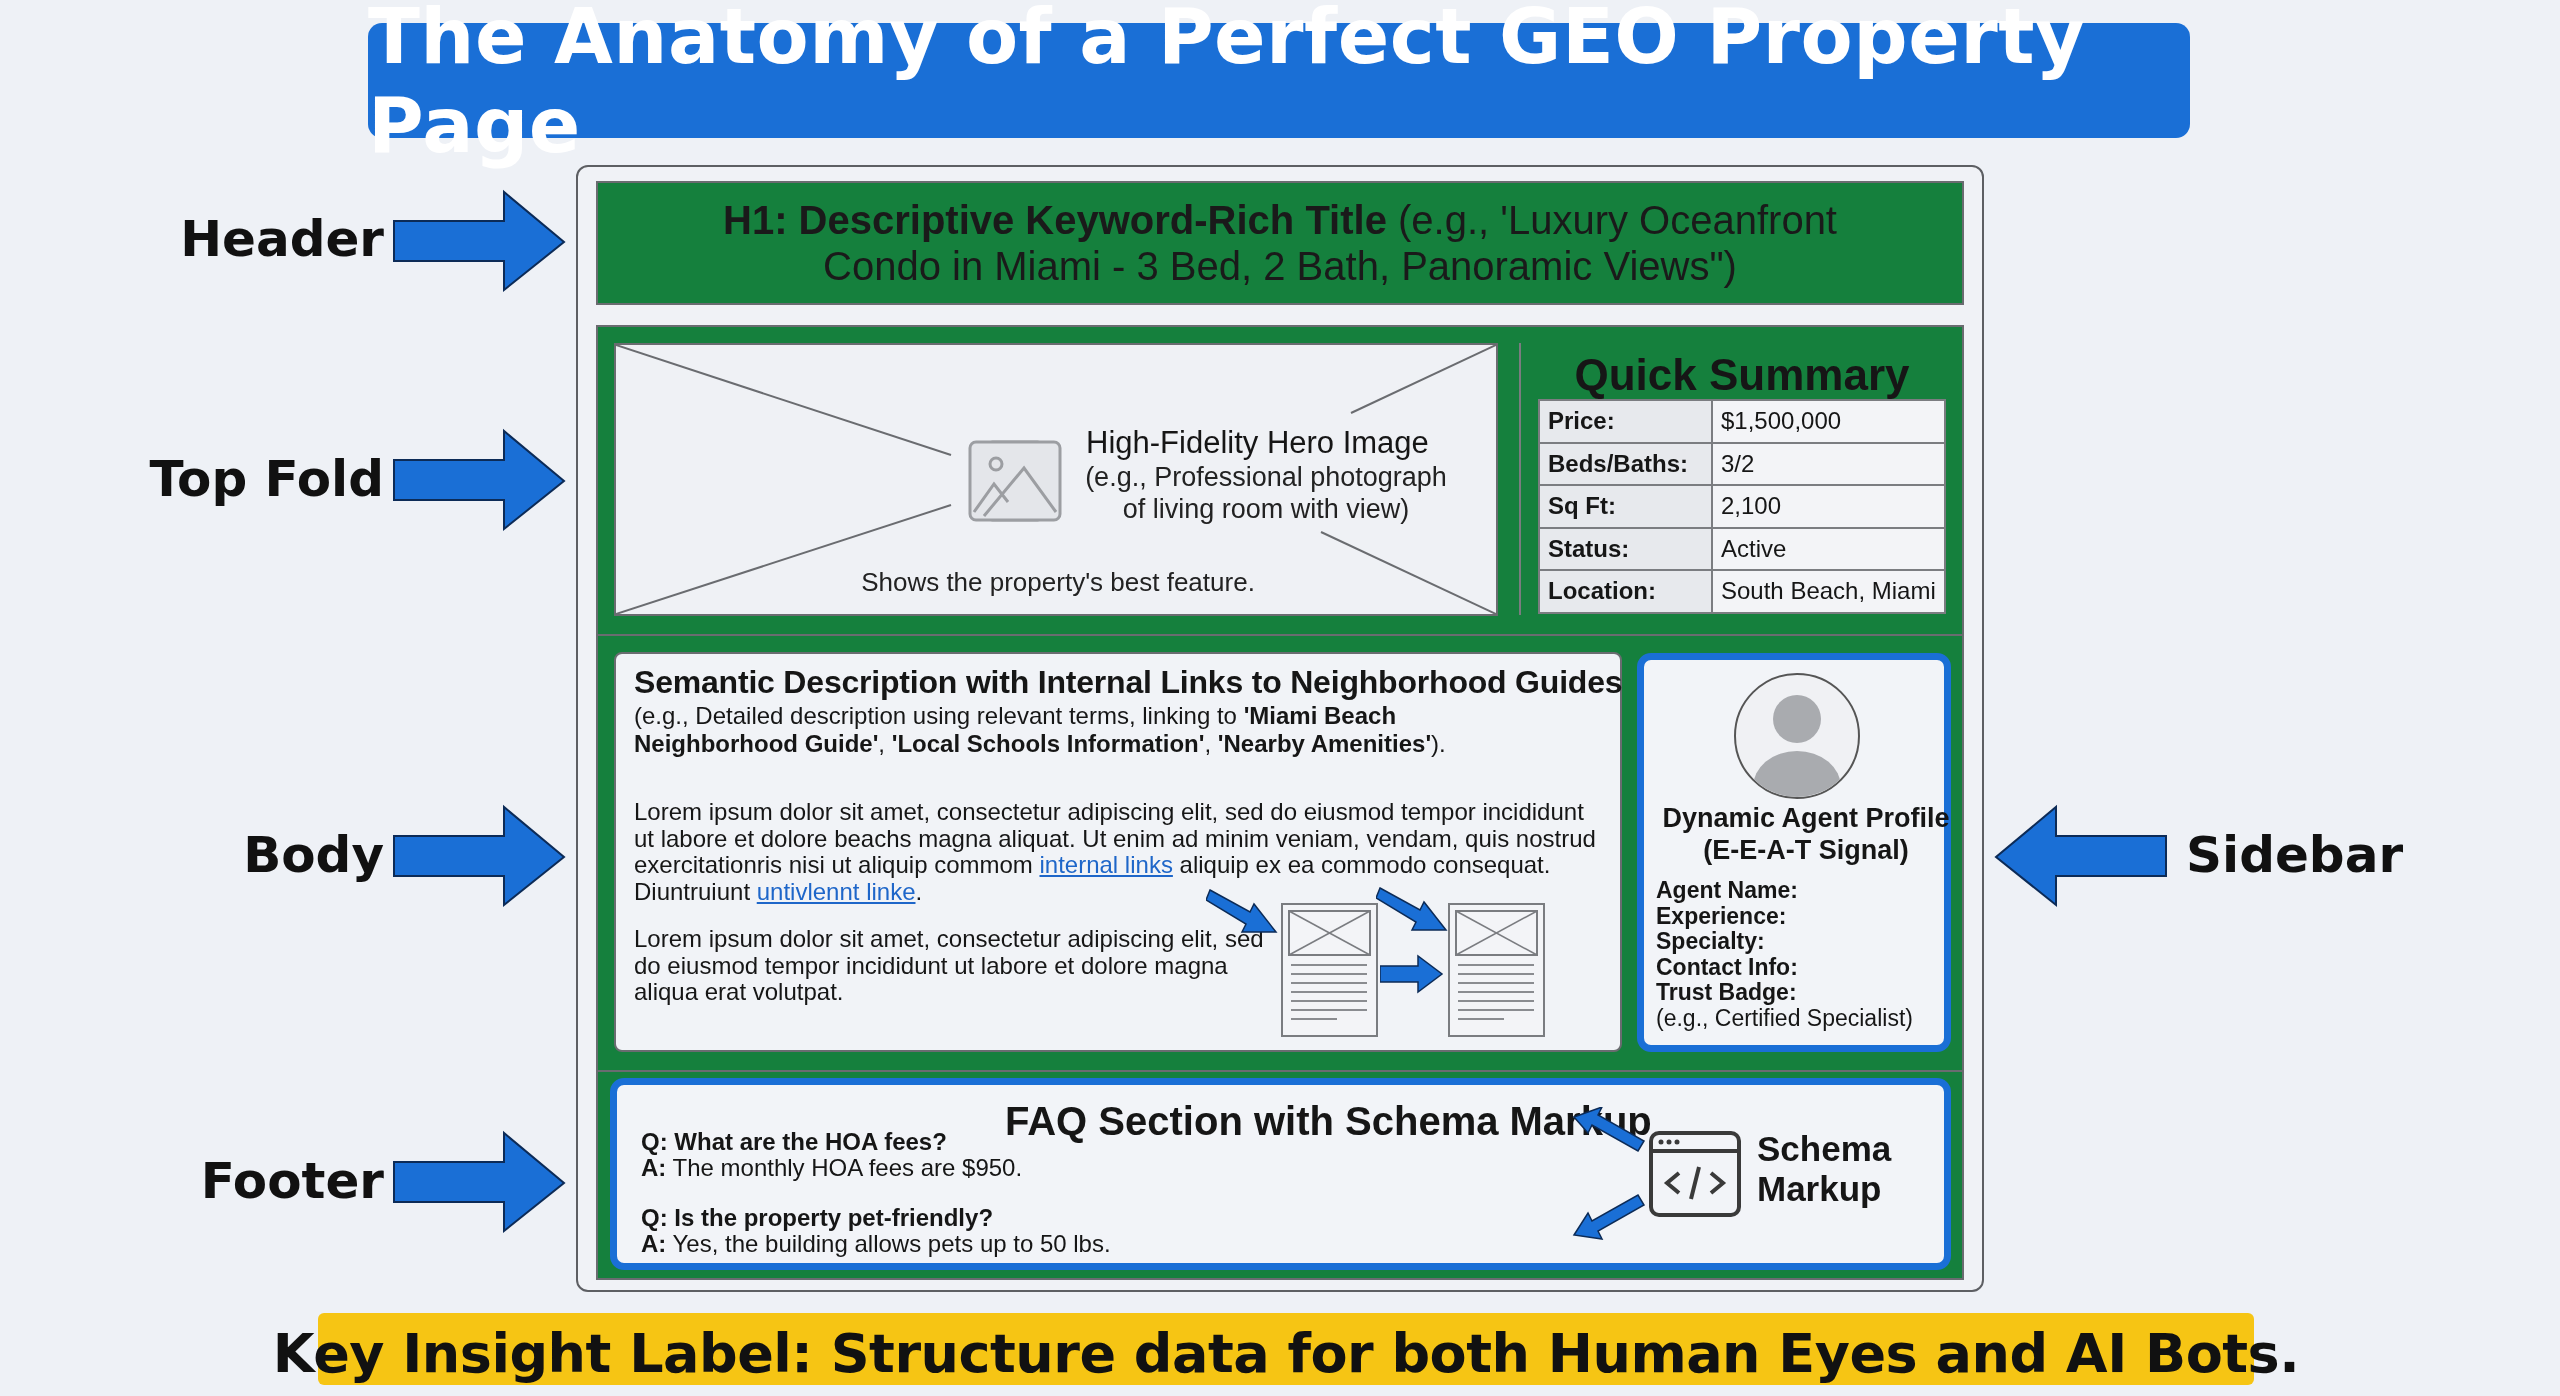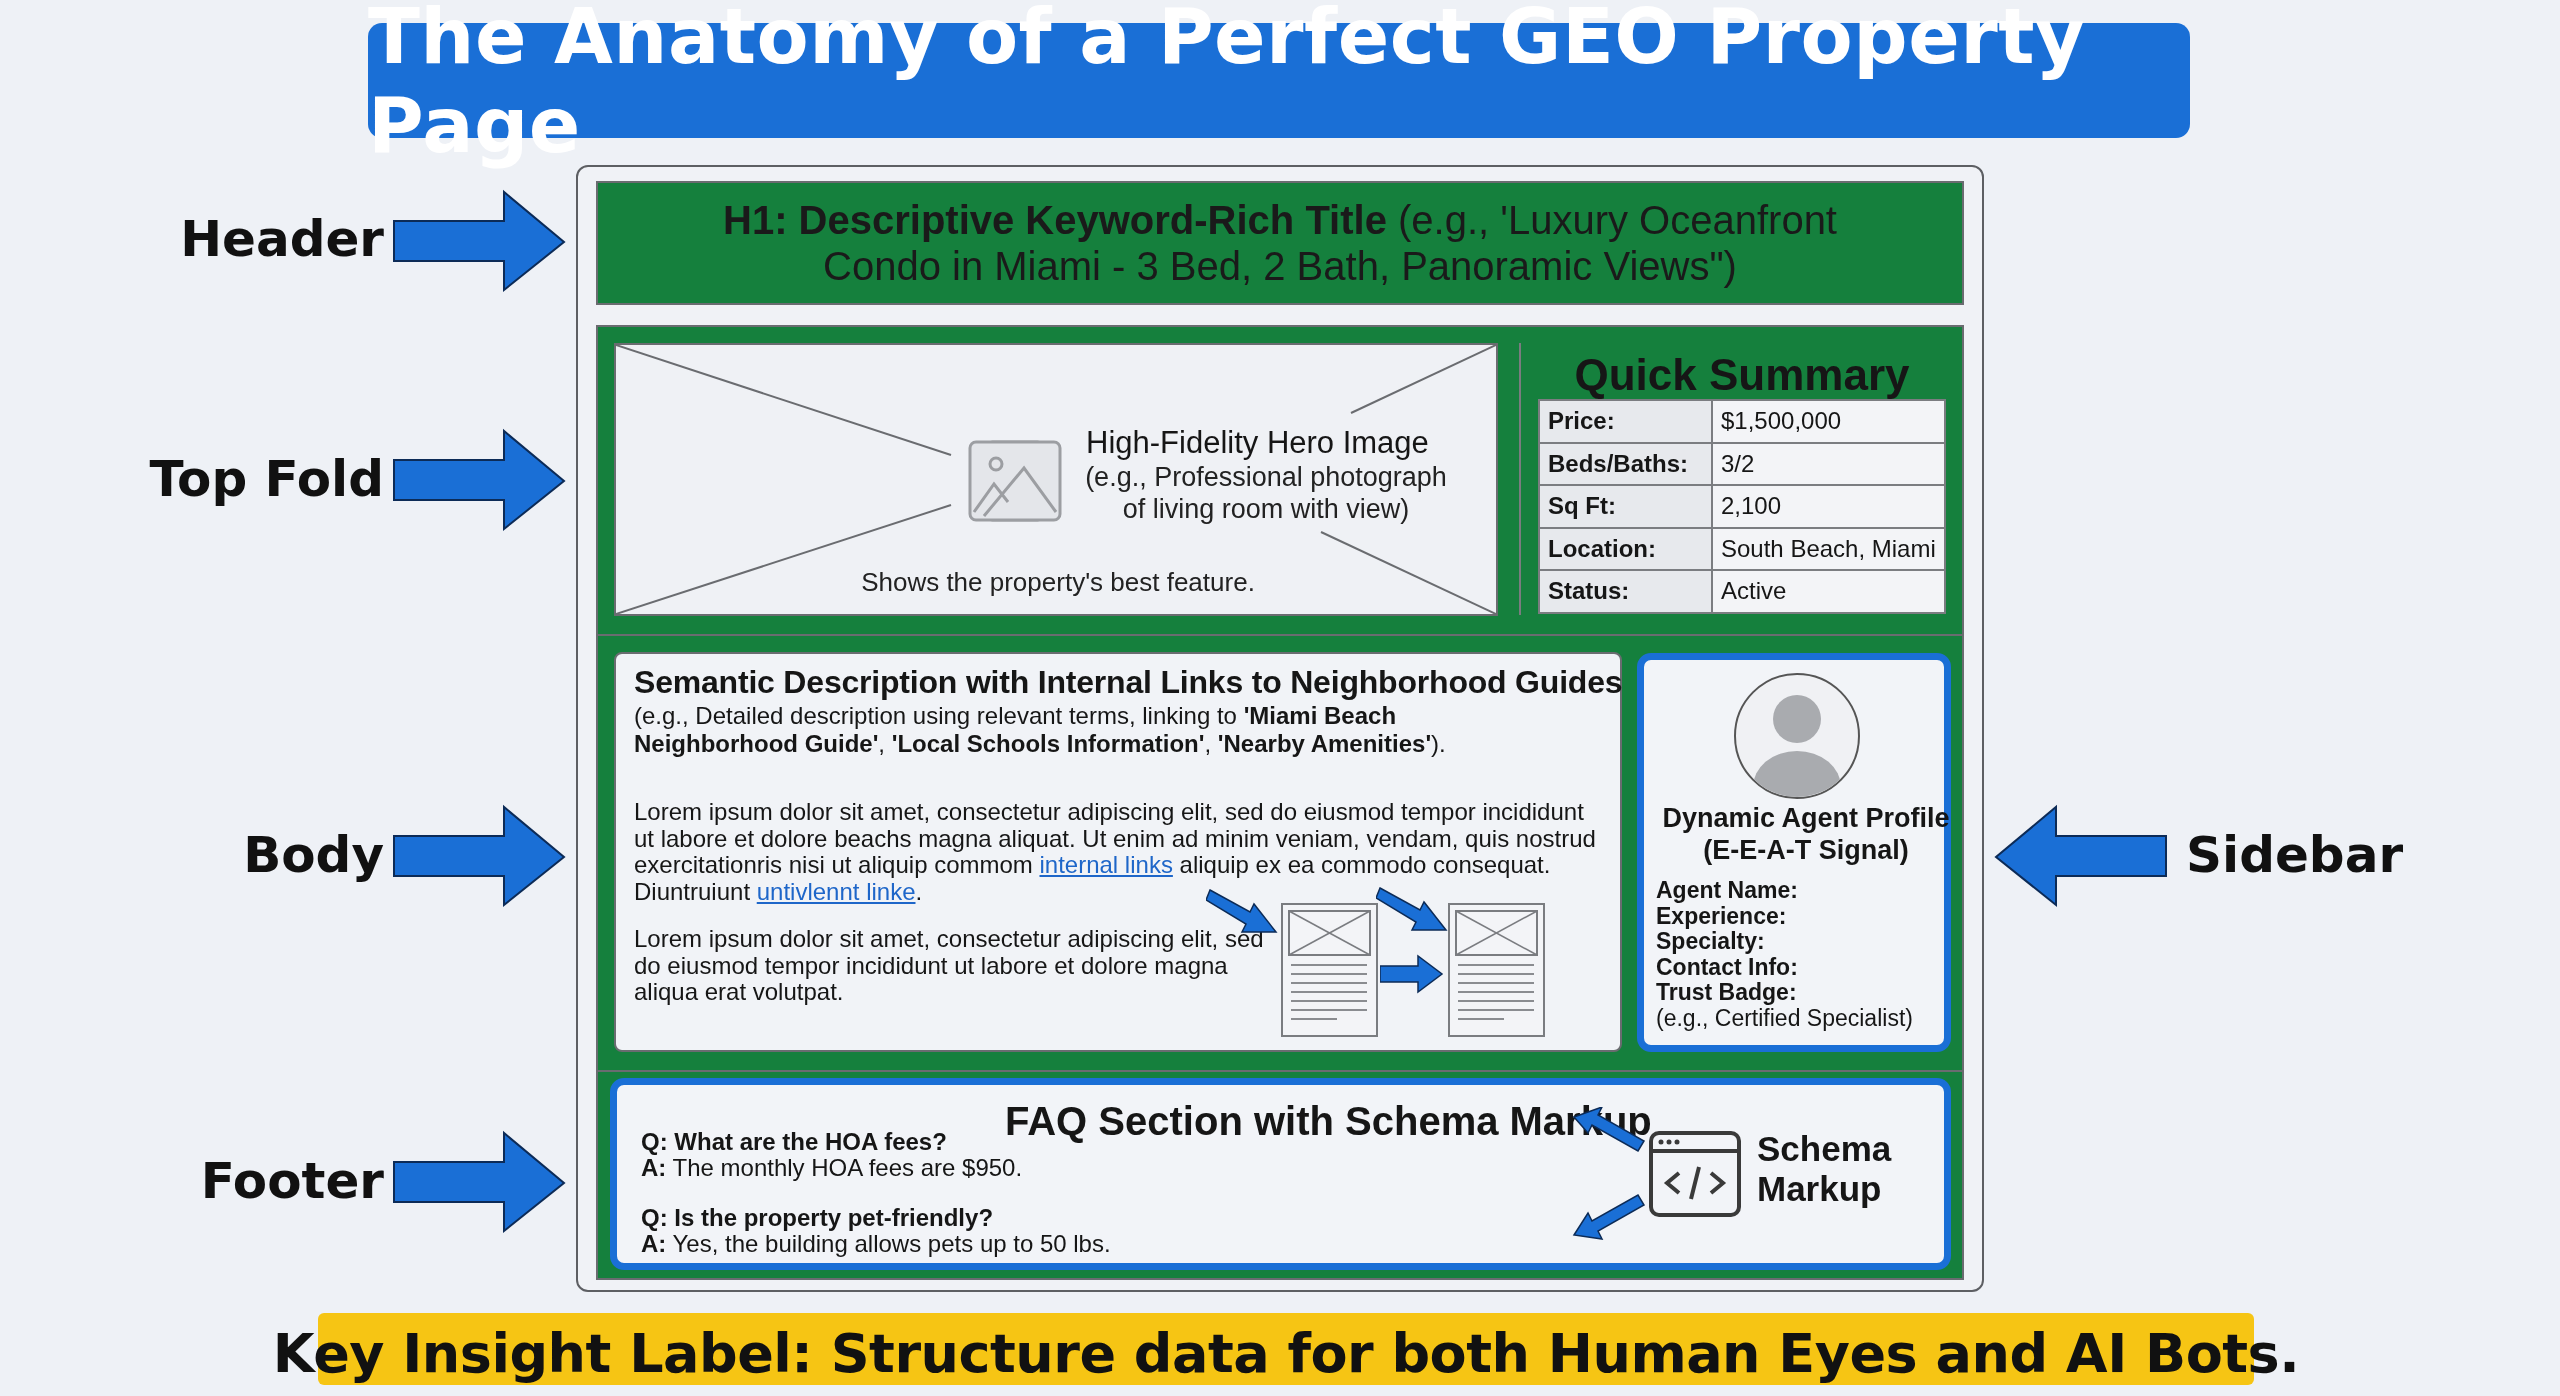--- a/index.html
+++ b/index.html
@@ -199,26 +199,26 @@
       </tr>
   <tr>
         <td class="k">Beds/Baths:</td>
         <td class="v">3/2</td>
       </tr>
   <tr>
         <td class="k">Sq Ft:</td>
         <td class="v">2,100</td>
       </tr>
   <tr>
+        <td class="k">Status:</td>
+        <td class="v">Active</td>
+      </tr>
+  <tr>
         <td class="k">Location:</td>
         <td class="v">South Beach, Miami</td>
-      </tr>
-  <tr>
-        <td class="k">Status:</td>
-        <td class="v">Active</td>
       </tr>
 </tbody>
   </table>
 
 <div class="box body-section"></div>
 
 <div class="box body-content">
   <div class="abs body-title">Semantic Description with Internal Links to Neighborhood Guides</div>
   <div class="abs body-sub">
     <span>(e.g., Detailed description using relevant terms, linking to </span><b>'Miami Beach Neighborhood Guide'</b><span>, </span><b>'Local Schools Information'</b><span>, </span><b>'Nearby Amenities'</b><span>).</span>

